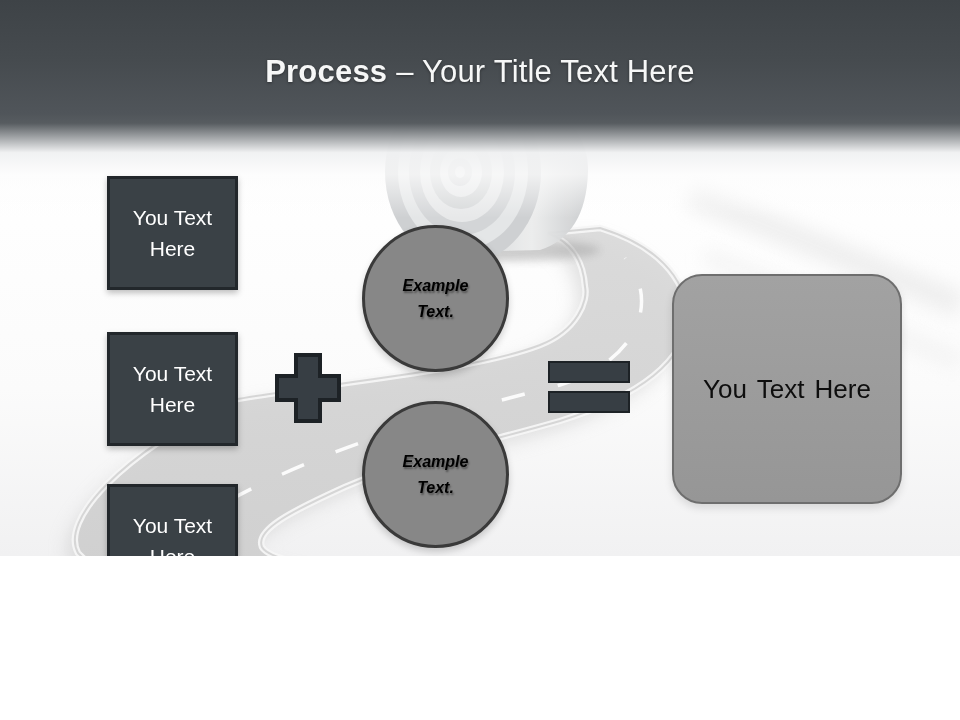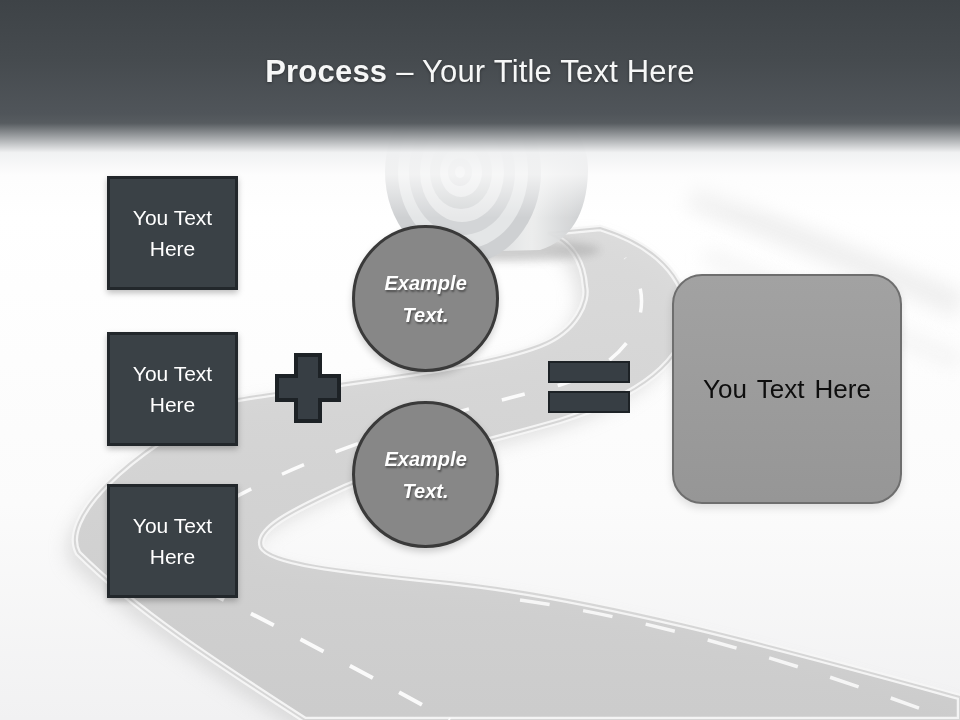--- a/index.html
+++ b/index.html
@@ -1,17 +1,17 @@
 <!DOCTYPE html>
 <html><head>
 <meta charset="utf-8">
 <style>
   html,body{margin:0;padding:0;background:#ffffff;}
   .slide{
-    position:relative; width:960px; height:720px; overflow:hidden;
+    position:relative; width:960px; height:556px; overflow:hidden;
     background:linear-gradient(180deg,#ffffff 30%,#fbfbfb 70%,#f1f1f2 100%);
     font-family:"Liberation Sans", sans-serif;
   }
   .road-svg{position:absolute; inset:0; z-index:0;}
   
   .header-fade{
     position:absolute; left:0; top:0; width:960px; height:218px; z-index:1;
     background:linear-gradient(180deg,
       #3e4347 0%, #464b4f 28%, #50555a 52%, #575c60 56.5%,
       rgba(240,241,242,0.97) 70%, rgba(252,252,252,0.75) 80%,
@@ -30,25 +30,25 @@
     position:absolute; left:107px; width:131px; height:114px; z-index:3;
     background:#3a4146; border:3px solid #22272b; box-sizing:border-box;
     display:flex; align-items:center; justify-content:center; text-align:center;
     color:#ffffff; font-size:21px; line-height:1.5;
     box-shadow:0 3px 6px rgba(0,0,0,.25);
   }
   .ybox span{display:block; width:100px;}
   .ybox1{top:176px;} .ybox2{top:332px;} .ybox3{top:484px;}
 
   .circle{
-    position:absolute; left:352px; width:147px; height:147px; z-index:3;
+    position:absolute; left:362px; width:147px; height:147px; z-index:3;
     border-radius:50%; background:#878787; border:3px solid #3a3a3a;
     box-sizing:border-box; display:flex; align-items:center; justify-content:center;
-    text-align:center; color:#ffffff; font-weight:700; font-style:italic;
-    font-size:20px; line-height:1.6; text-shadow:1px 2px 2px rgba(0,0,0,.40);
+    text-align:center; color:#000000; font-weight:700; font-style:italic;
+    font-size:16px; line-height:1.6; text-shadow:1px 2px 2px rgba(0,0,0,.40);
     box-shadow:0 4px 7px rgba(0,0,0,.18);
   }
   .circle span{display:block; width:82px;}
   .c1{top:225px;} .c2{top:401px;}
 
   .plus{position:absolute; left:275px; top:353px; width:66px; height:70px; z-index:3;}
 
   .equals{position:absolute; left:548px; top:361px; width:82px; height:52px; z-index:3;}
   .equals .bar{
     position:absolute; left:0; width:82px; height:22px;

